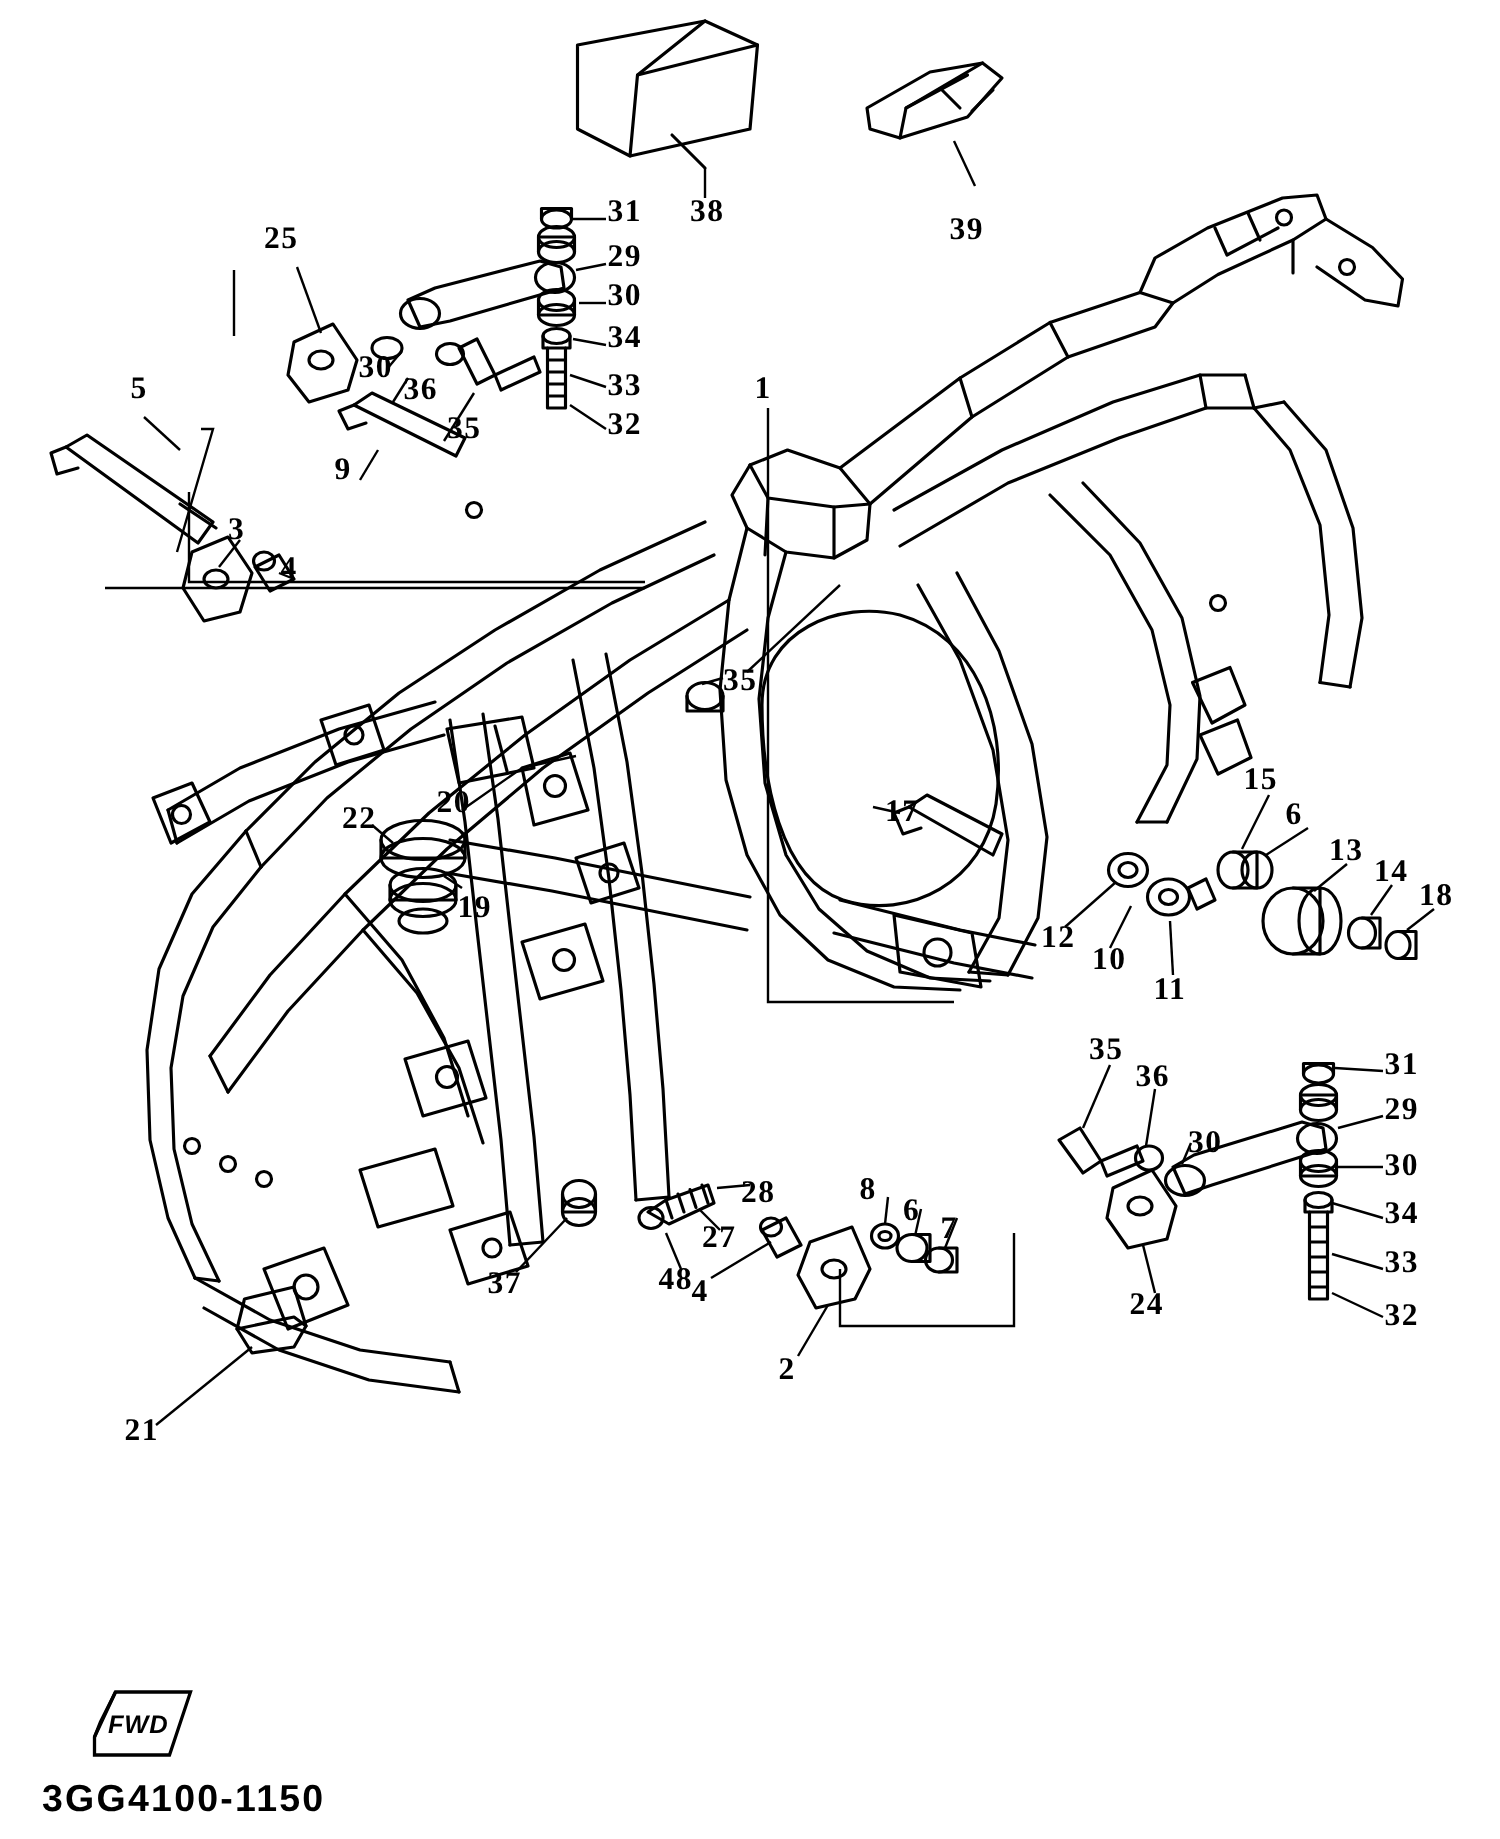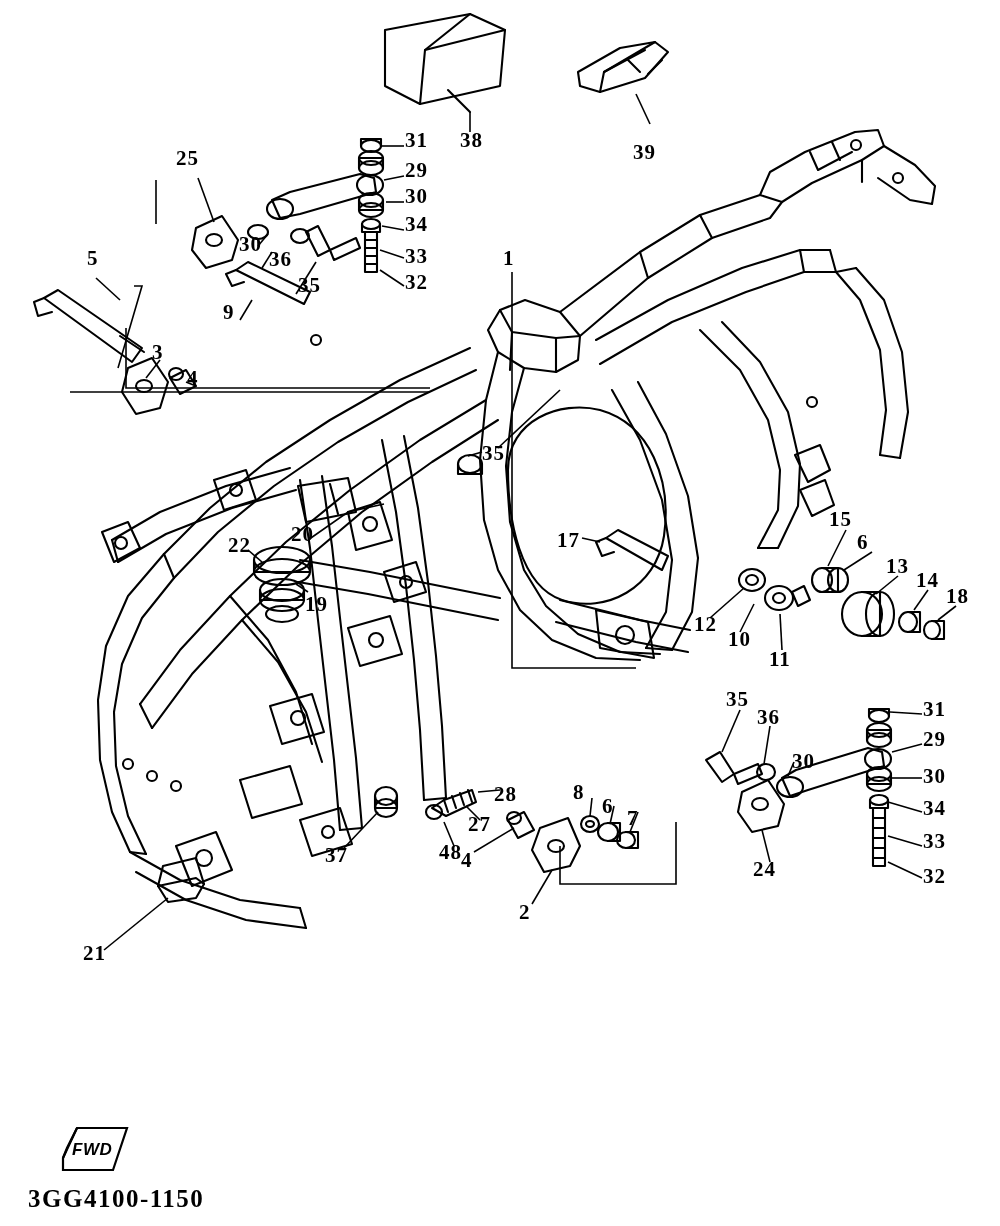--- a/index.html
+++ b/index.html
@@ -34,21 +34,21 @@
     font-weight: bold;
     letter-spacing: 1px;
     line-height: 1;
     white-space: nowrap;
     color: #000;
   }
   .partcode {
     position: absolute;
     left: 28px;
     top: 1185px;
-    font-family: Liberation Serif, serif;
+    font-family: Liberation Sans, sans-serif;
     font-size: 25px;
     font-weight: bold;
     letter-spacing: 1.5px;
     color: #000;
   }
   .fwd-label {
     position: absolute;
     left: 55px;
     top: 1118px;
     width: 80px;
@@ -437,21 +437,21 @@
   <div class="callout" style="left:627px; top:808px;">7</div>
   <div class="callout" style="left:573px; top:782px;">8</div>
   <div class="callout" style="left:223px; top:302px;">9</div>
   <div class="callout" style="left:728px; top:629px;">10</div>
   <div class="callout" style="left:769px; top:649px;">11</div>
   <div class="callout" style="left:694px; top:614px;">12</div>
   <div class="callout" style="left:886px; top:556px;">13</div>
   <div class="callout" style="left:916px; top:570px;">14</div>
   <div class="callout" style="left:829px; top:509px;">15</div>
   <div class="callout" style="left:857px; top:532px;">6</div>
-  <div class="callout" style="left:557px; top:530px;">17</div>
+  <div class="callout" style="left:590px; top:530px;">17</div>
   <div class="callout" style="left:946px; top:586px;">18</div>
   <div class="callout" style="left:305px; top:594px;">19</div>
   <div class="callout" style="left:291px; top:524px;text-align:center;">20</div>
   <div class="callout" style="left:83px;  top:943px;">21</div>
   <div class="callout" style="left:228px; top:535px;text-align:right;">22</div>
   <div class="callout" style="left:482px; top:443px;">35</div>
   <div class="callout" style="left:753px; top:859px;">24</div>
   <div class="callout" style="left:176px; top:148px;">25</div>
   <div class="callout" style="left:439px; top:842px;">48</div>
   <div class="callout" style="left:468px; top:814px;">27</div>

